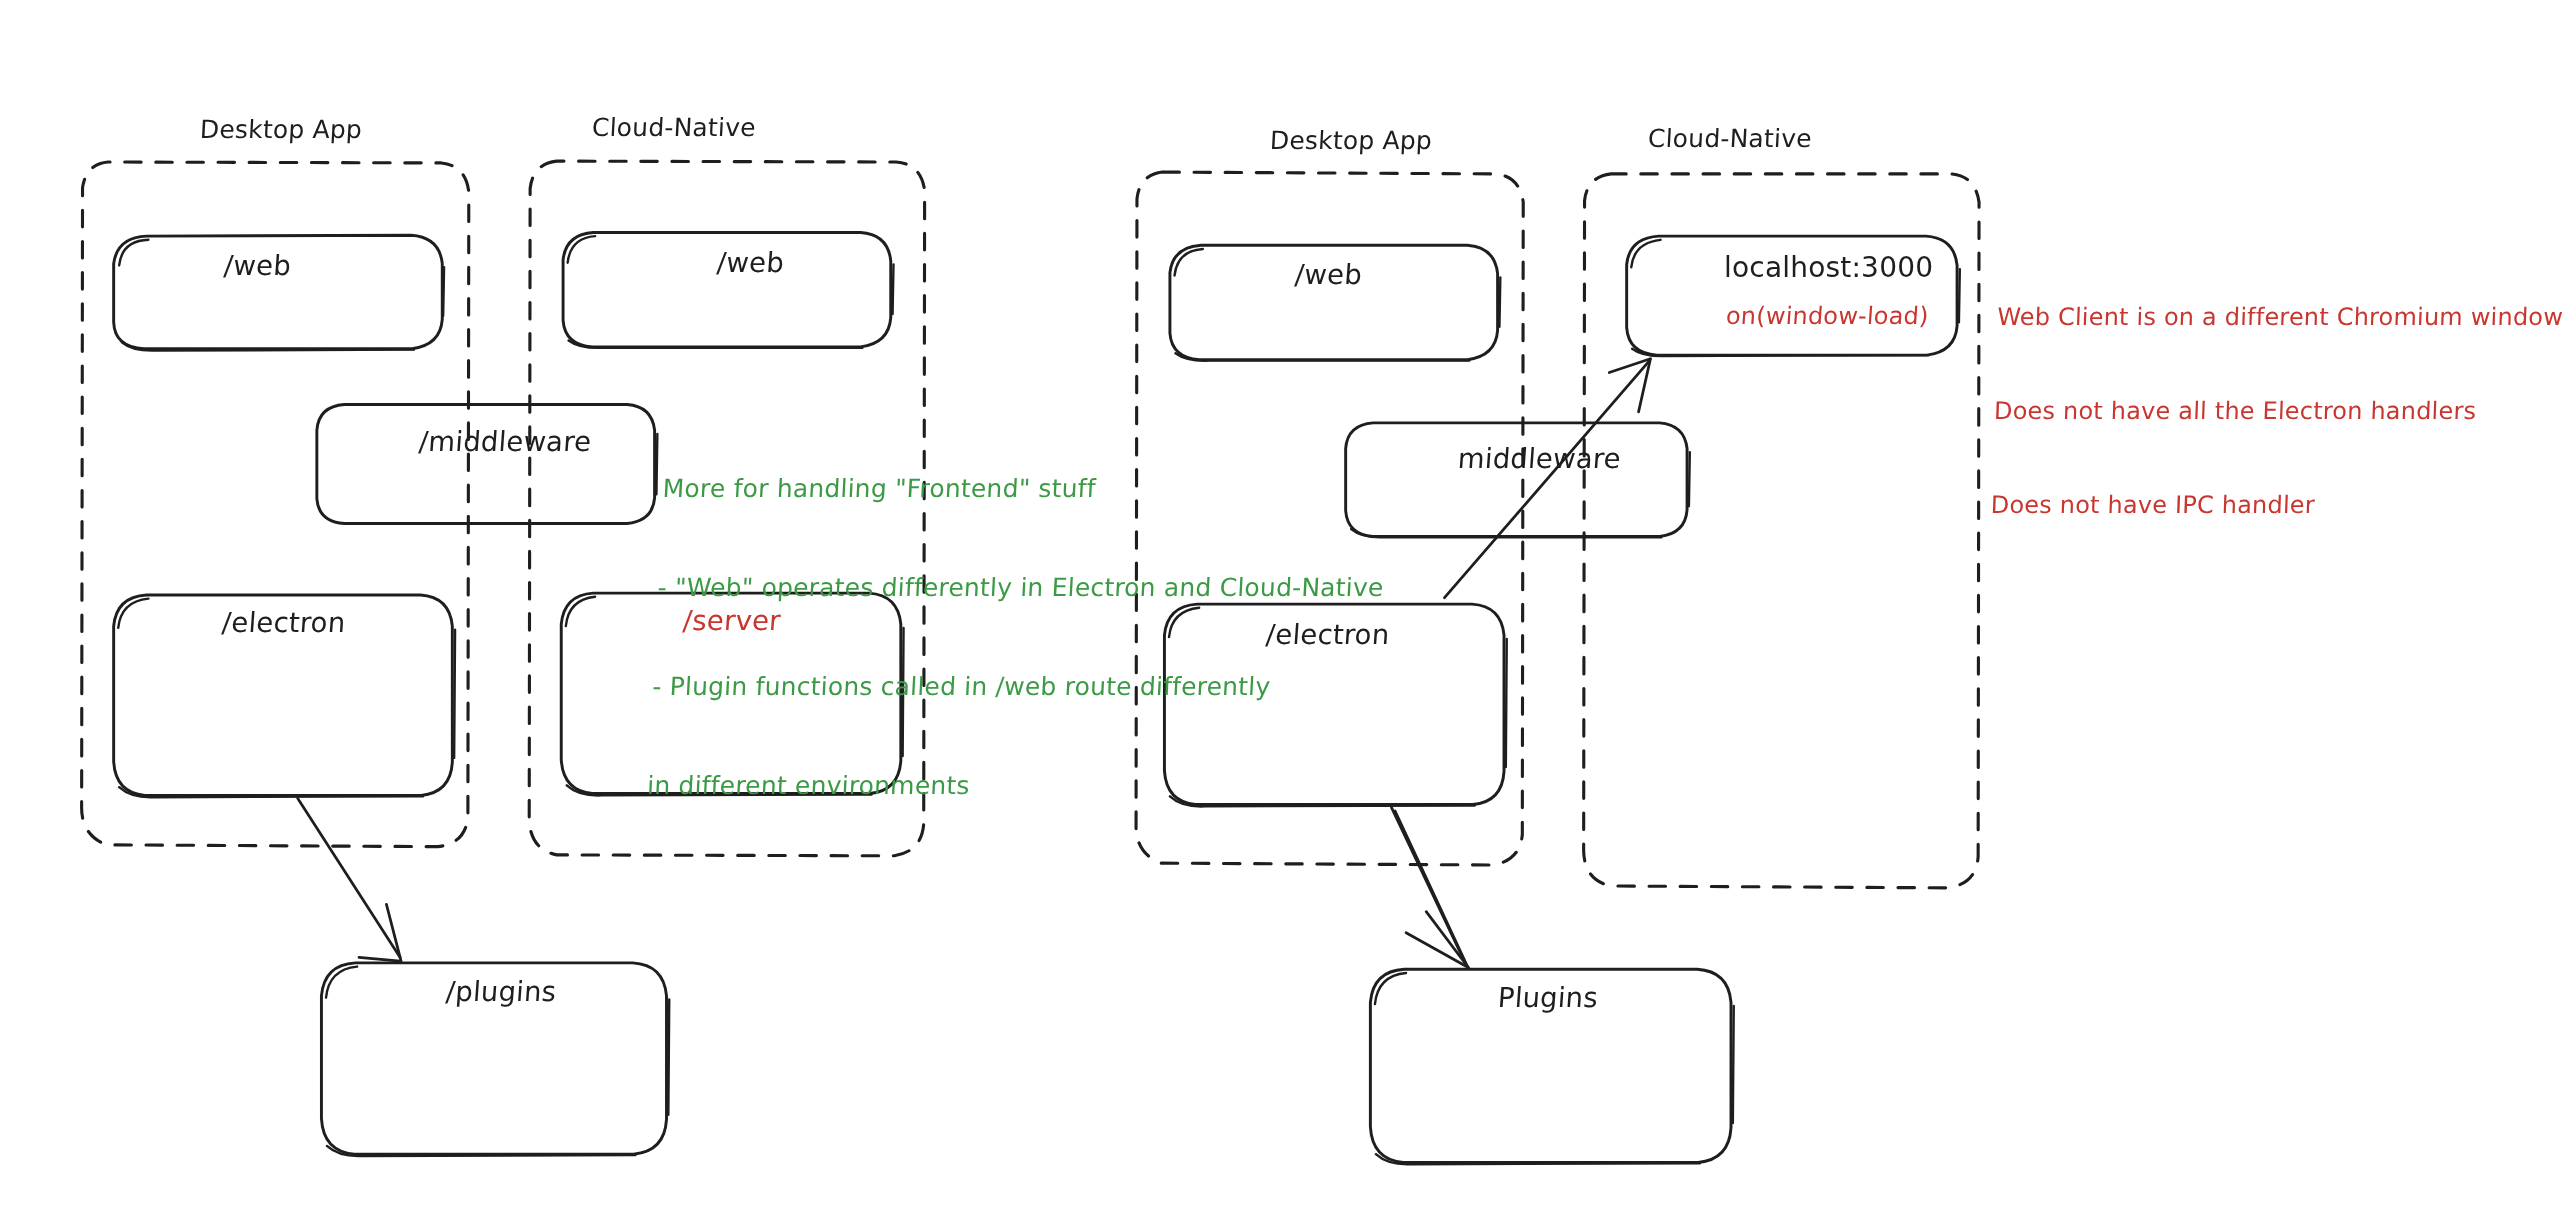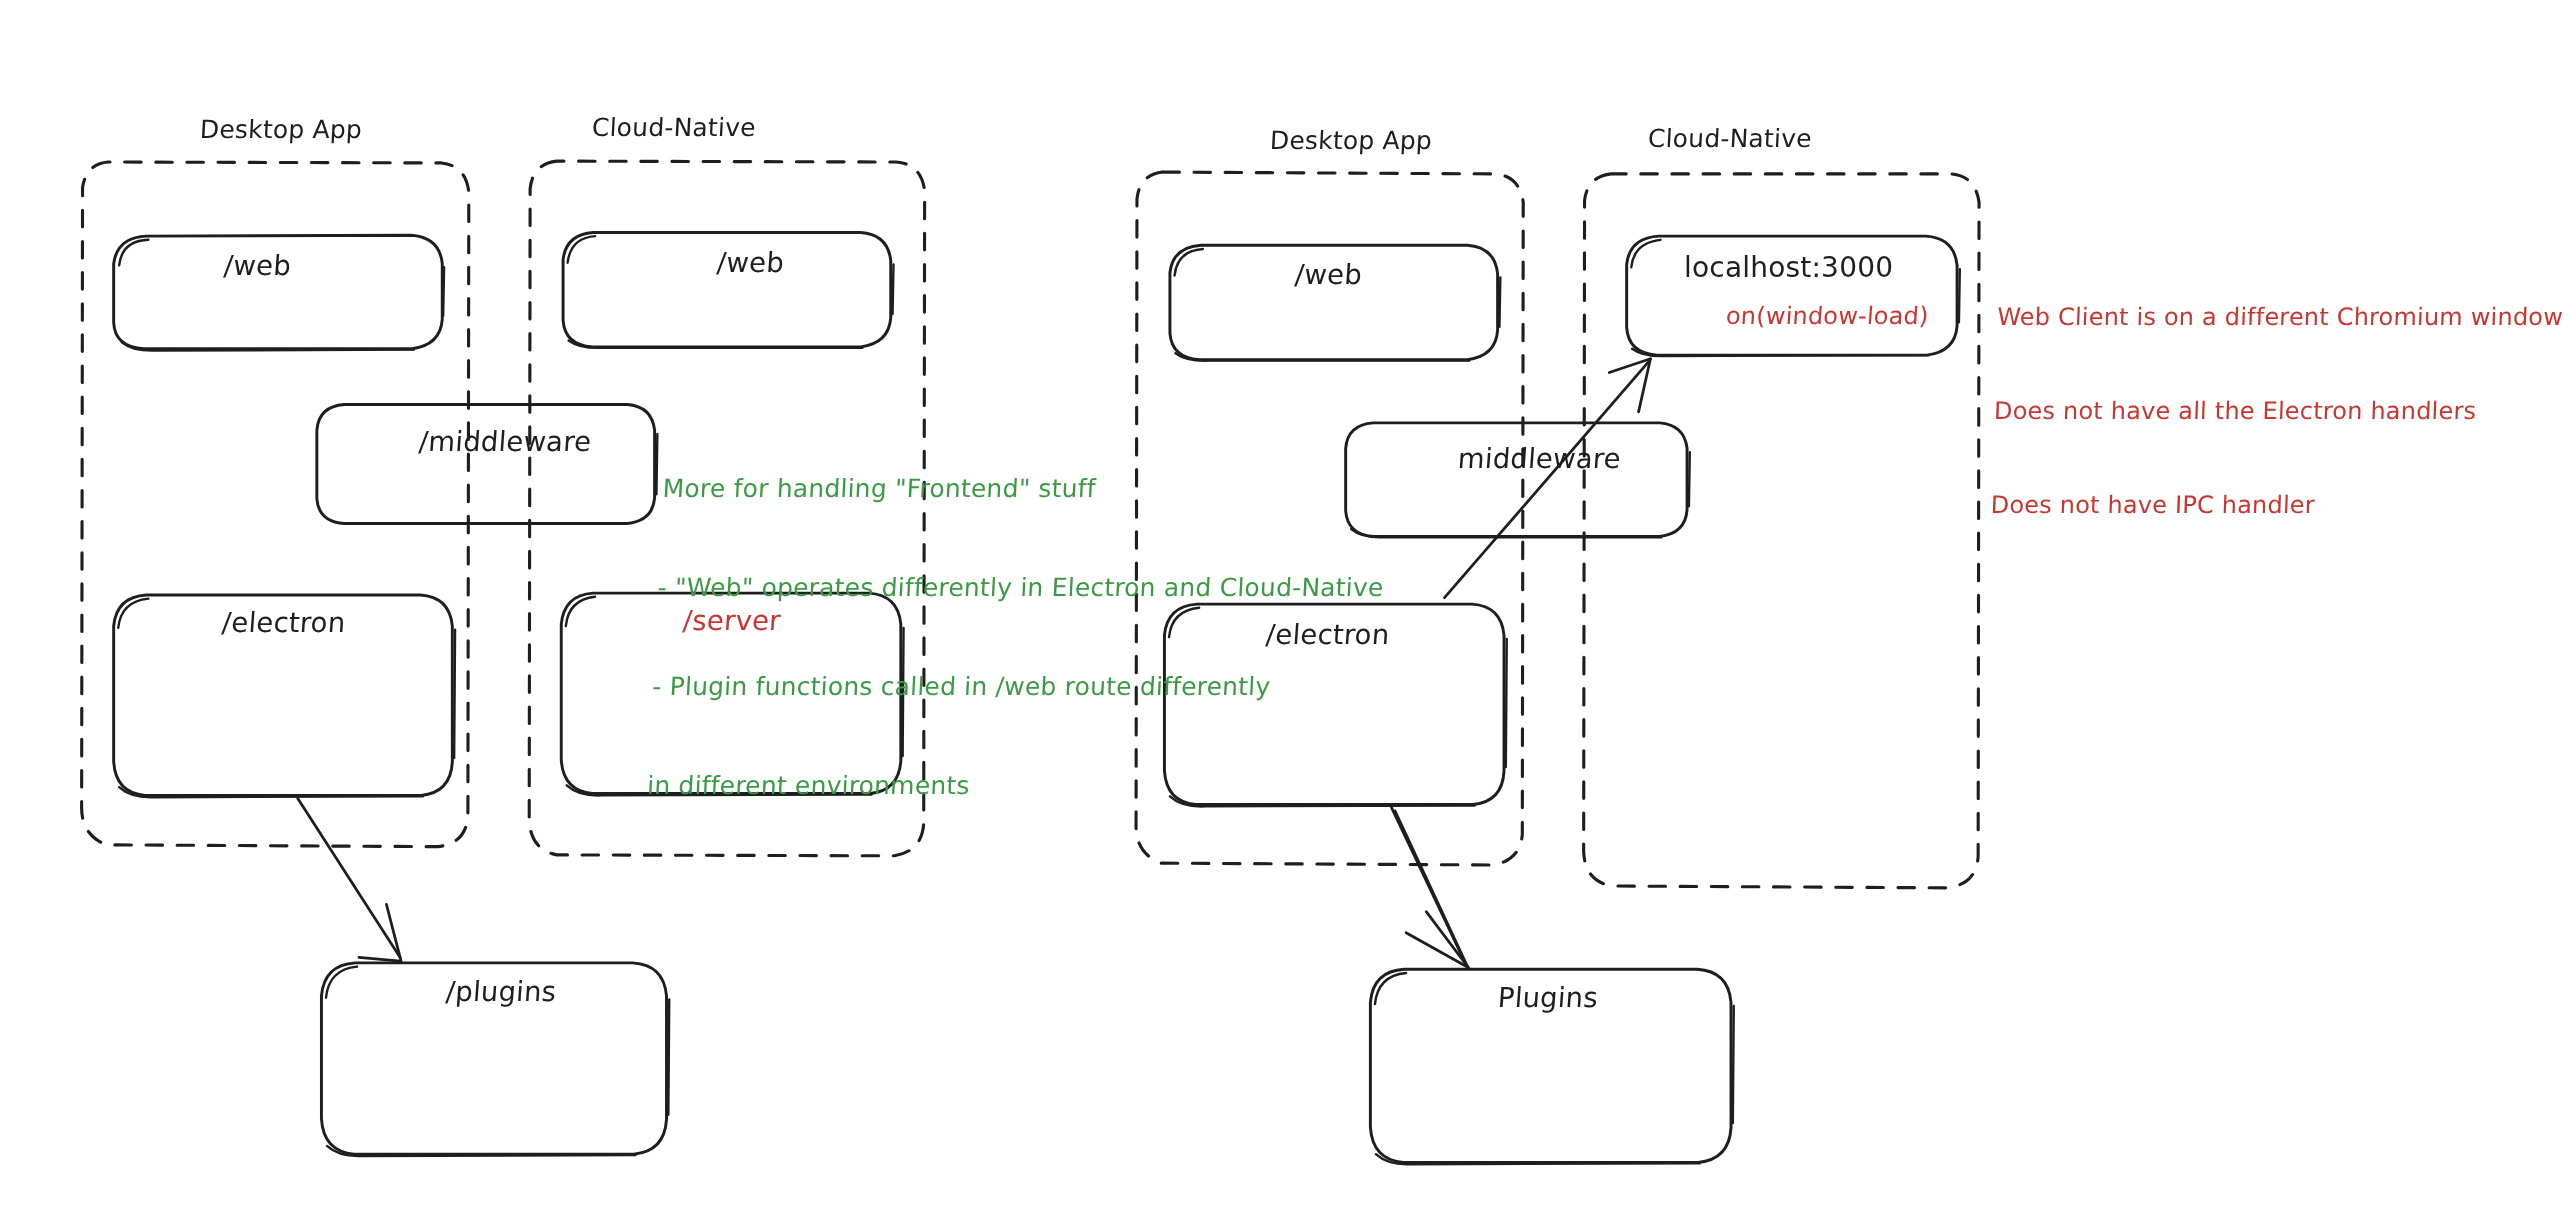--- a/index.html
+++ b/index.html
@@ -69,20 +69,21 @@
     transform: skewX(-3deg);
   }
   .node-label {
     font-size: 27.5px;
     color: #1e1e1e;
     transform: skewX(-4deg);
   }
   .node-label-upright {
     font-size: 28px;
     color: #1e1e1e;
+    margin-left: 40px;
   }
   .red-text {
     color: #c9352f;
   }
   .annot-green {
     font-size: 25px;
     line-height: 1.32;
     color: #3c9a45;
     transform: skewX(-3deg);
   }

